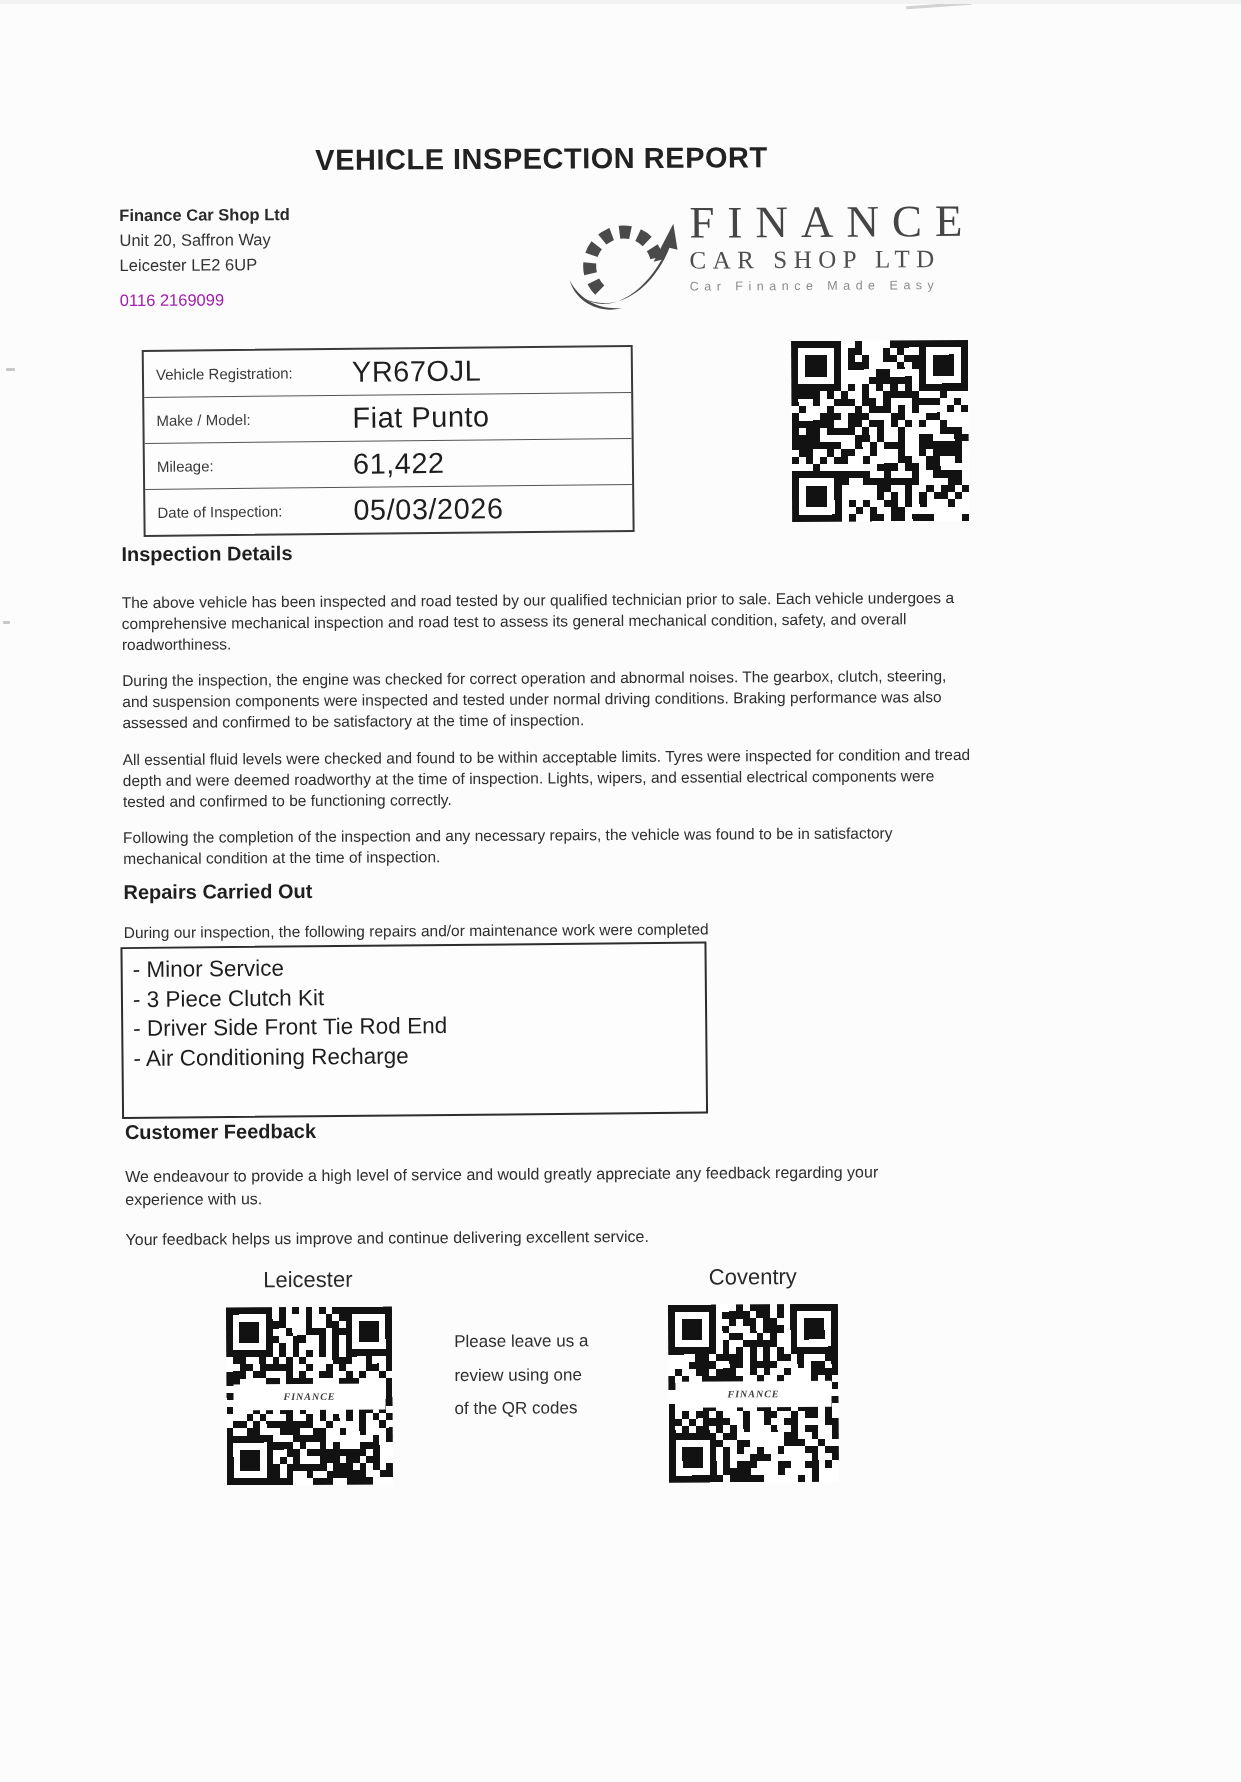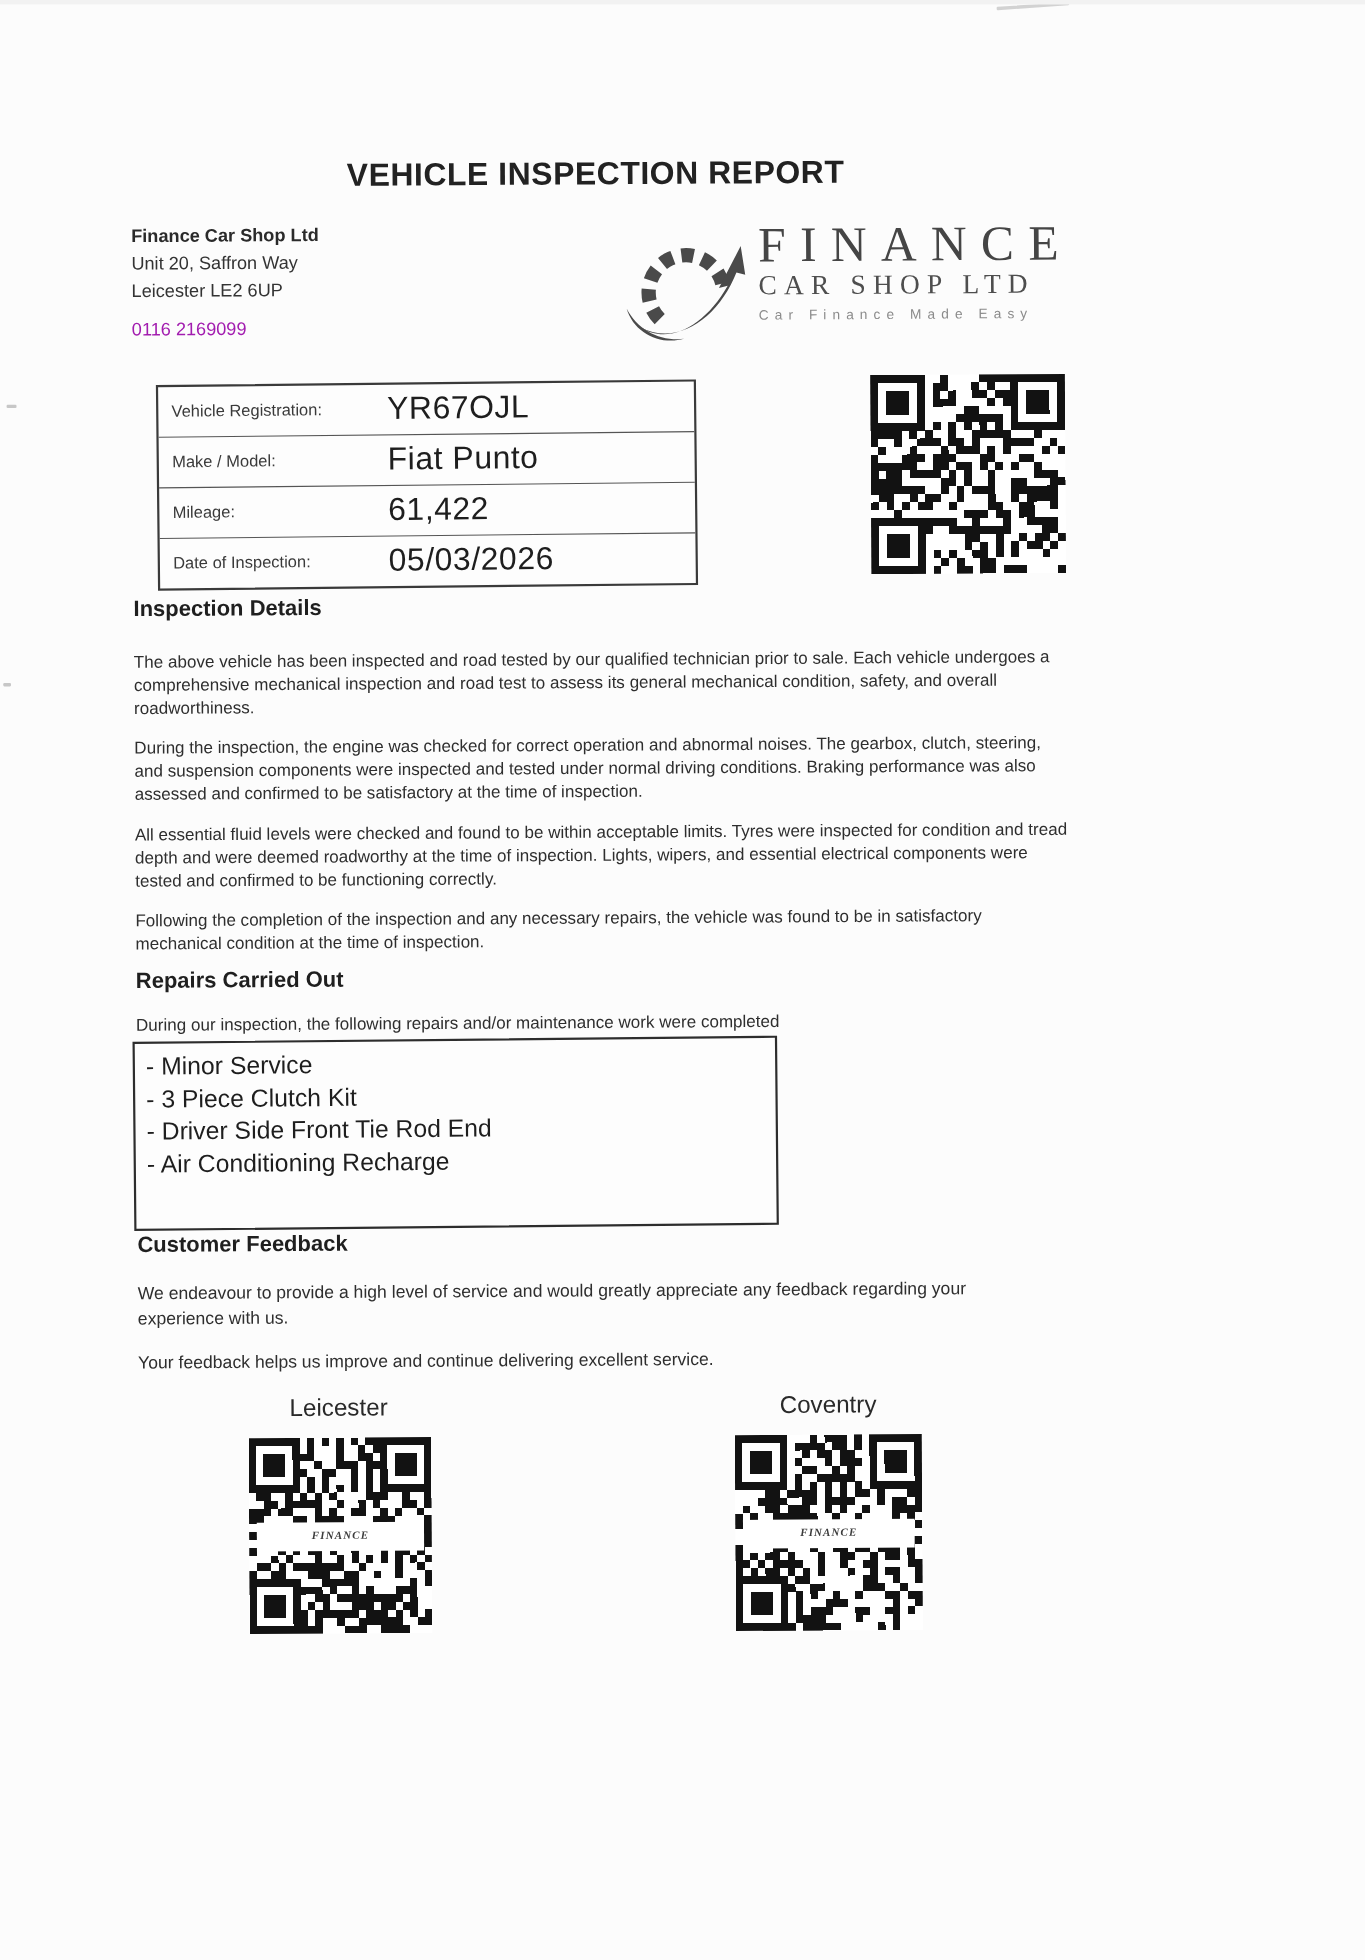--- a/index.html
+++ b/index.html
@@ -1121,19 +1121,24 @@
           <rect x="10" y="24" width="1" height="1"></rect>
           <rect x="11" y="24" width="1" height="1"></rect>
           <rect x="12" y="24" width="1" height="1"></rect>
           <rect x="13" y="24" width="1" height="1"></rect>
           <rect x="19" y="24" width="1" height="1"></rect>
           <rect x="21" y="24" width="1" height="1"></rect>
         </svg>
       <div class="qr-band">FINANCE</div>
     </div>
 
+    <div class="qr-note">
+      <div>Please leave us a</div>
+      <div>review using one</div>
+      <div>of the QR codes</div>
+    </div>
 
   </div>
 
   <div class="artifact a1"></div>
   <div class="artifact a2"></div>
   <div class="artifact a3"></div>
 </div>
 
 </body></html>

